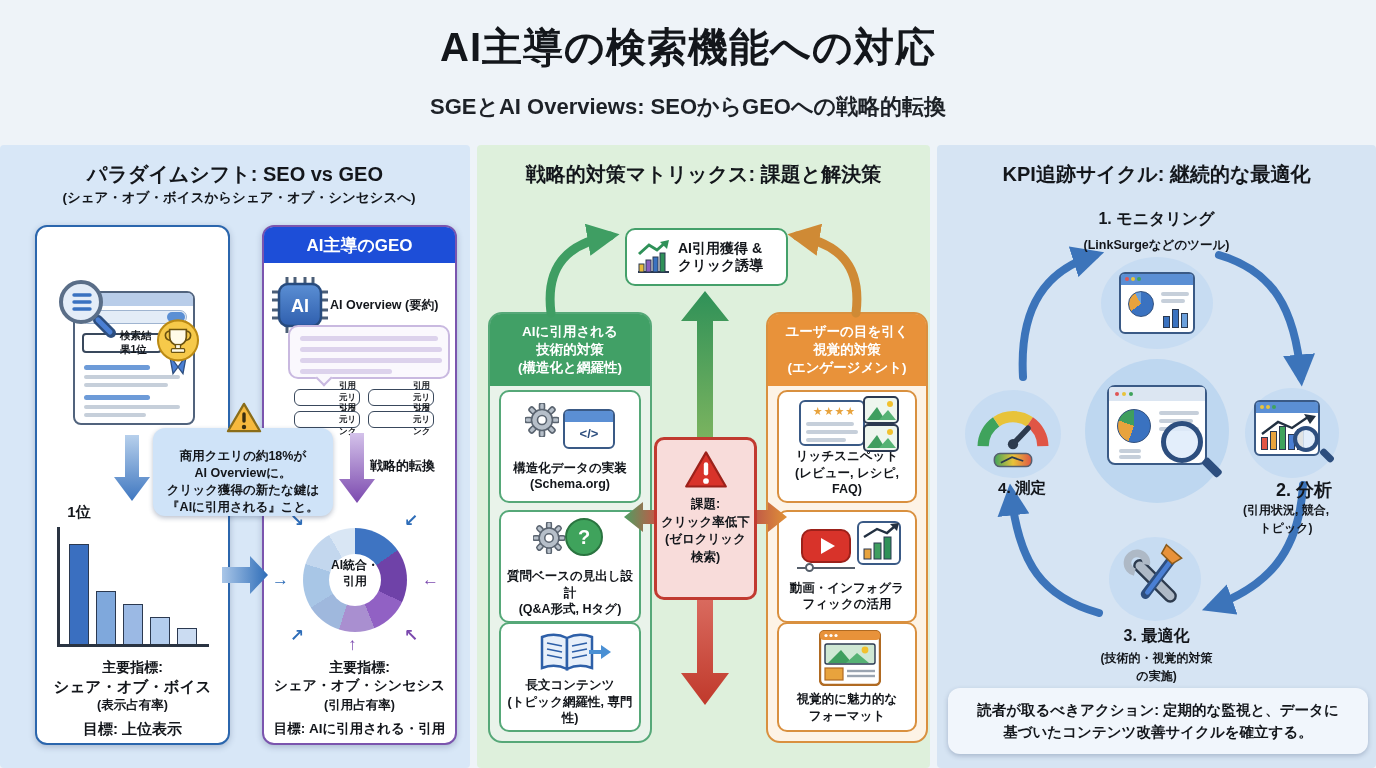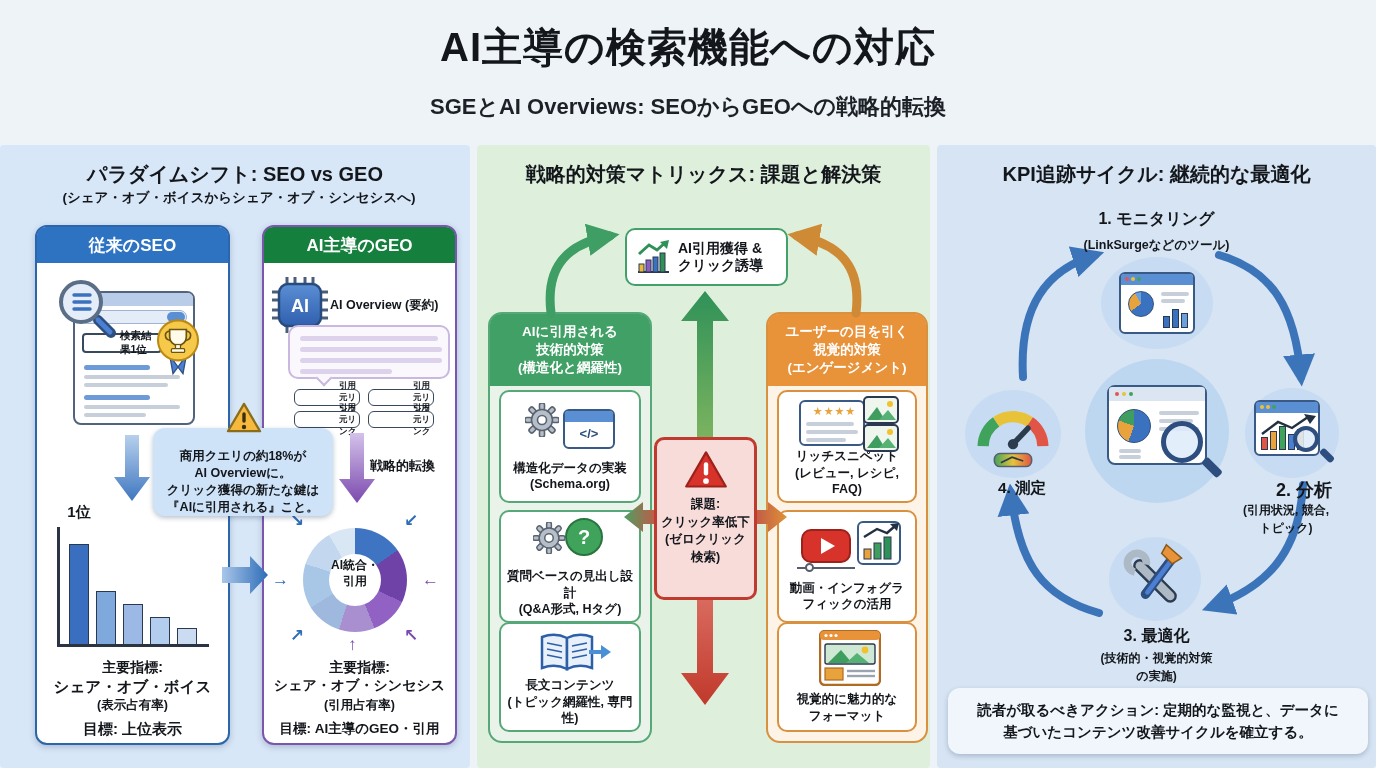--- a/index.html
+++ b/index.html
@@ -26,21 +26,21 @@
   .panel-sub   { position:absolute; top:44px; left:0; right:0; text-align:center; font-size:13.5px; font-weight:800;margin-left:8px; }
 
   
   .card { position:absolute; top:80px; height:520px; width:195px; background:#fff;
           border-radius:12px; box-shadow:0 2px 6px rgba(30,50,90,.25); z-index:2; }
   .card.seo { left:35px;  border:2px solid #2b66ad; }
   .card.geo { left:262px; border:2px solid #7b55ae; }
   .card-header { height:36px; border-radius:9px 9px 0 0; color:#fff; font-size:17px; font-weight:800;
                  display:flex; align-items:center; justify-content:center; }
   .seo .card-header { background:#2e72c2; }
-  .geo .card-header { background:#15803d; }
+  .geo .card-header { background:#1d4ed8; }
 
   .browser1 { position:absolute; left:36px; top:64px; width:122px; height:134px;
               background:#fff; border:2px solid #51637d; border-radius:8px; }
   .b1-top { position:absolute; top:0; left:0; right:0; height:13px; background:#b9cde9; border-radius:5px 5px 0 0; }
   .b1-search { position:absolute; top:17px; left:6px; right:6px; height:14px; background:#e3ecf7; border:1px solid #9fb4d0; border-radius:7px; }
   .b1-sbtn { position:absolute; right:1px; top:1px; width:18px; height:10px; background:#5b8fd4; border-radius:6px; }
   .result-box { position:absolute; top:40px; left:7px; width:80px; height:20px; border:2px solid #39485c; border-radius:4px;
                 font-size:10.5px; font-weight:800; display:flex; align-items:center; justify-content:center; background:#fff;padding-left:36px; }
   .line { position:absolute; border-radius:3px; }
   .lblue { height:5px; background:#6d9bd8; }
@@ -125,21 +125,20 @@
 <div id="root">
 
   <div class="abs main-title">AI主導の検索機能への対応</div>
   <div class="abs main-sub">SGEとAI Overviews: SEOからGEOへの戦略的転換</div>
 
   <div class="panel lp">
     <div class="panel-title">パラダイムシフト: SEO vs GEO</div>
     <div class="panel-sub">(シェア・オブ・ボイスからシェア・オブ・シンセシスへ)</div>
 
     <div class="card seo">
-      <div class="card-header">従来のSEO</div>
 
       <div class="browser1">
         <div class="b1-top"></div>
         <div class="b1-search">
           <div class="b1-sbtn"></div>
         </div>
         <div class="result-box">検索結果1位</div>
         <div class="line lblue" style="left:9px; top:72px; width:66px;"></div>
         <div class="line lgray" style="left:9px; top:82px; width:96px;"></div>
         <div class="line lgray" style="left:9px; top:90px; width:84px;"></div>
@@ -260,21 +259,21 @@
       <span class="d-arrow d-blue" style="left:140px; top:283px;">↙</span>
       <span class="d-arrow d-blue" style="left:8px; top:343px;">→</span>
       <span class="d-arrow d-purp" style="left:158px; top:343px;">←</span>
       <span class="d-arrow d-blue" style="left:26px; top:398px;">↗</span>
       <span class="d-arrow d-purp" style="left:140px; top:398px;">↖</span>
       <span class="d-arrow d-purp" style="left:84px; top:408px;">↑</span>
 
       <div class="metric1" style="top:432px; font-size:14px;">主要指標:</div>
       <div class="metric1" style="top:450px; font-size:14px;">シェア・オブ・シンセシス</div>
       <div class="metric1" style="top:470px; font-size:12.5px;">(引用占有率)</div>
-      <div class="metric1" style="top:493px; font-size:13.5px;">目標: AI主導のGEO・引用</div>
+      <div class="metric1" style="top:493px; font-size:13.5px;">目標: AIに引用される・引用</div>
     </div>
 
     <svg class="callout-warn" width="38" height="34" viewBox="0 0 40 36">
       <path d="M20 3 L37 32 H3 Z" fill="#f6b93d" stroke="#8a6d1a" stroke-width="2.4" stroke-linejoin="round"></path>
       <rect x="18.2" y="12" width="3.6" height="11" rx="1.8" fill="#3a2f10"></rect>
       <circle cx="20" cy="27.5" r="2.3" fill="#3a2f10"></circle>
     </svg>
     <div class="callout ml">商用クエリの約18%が
 AI Overviewに。
 クリック獲得の新たな鍵は

